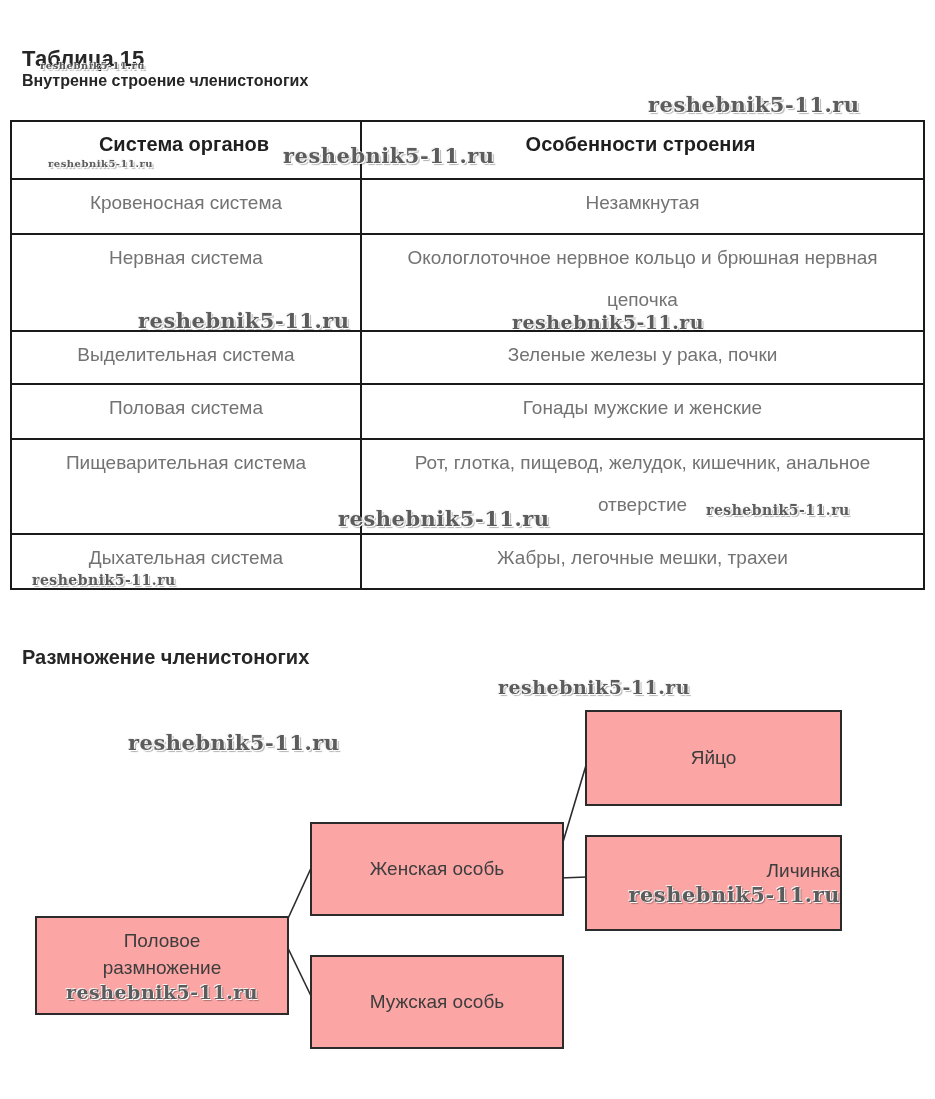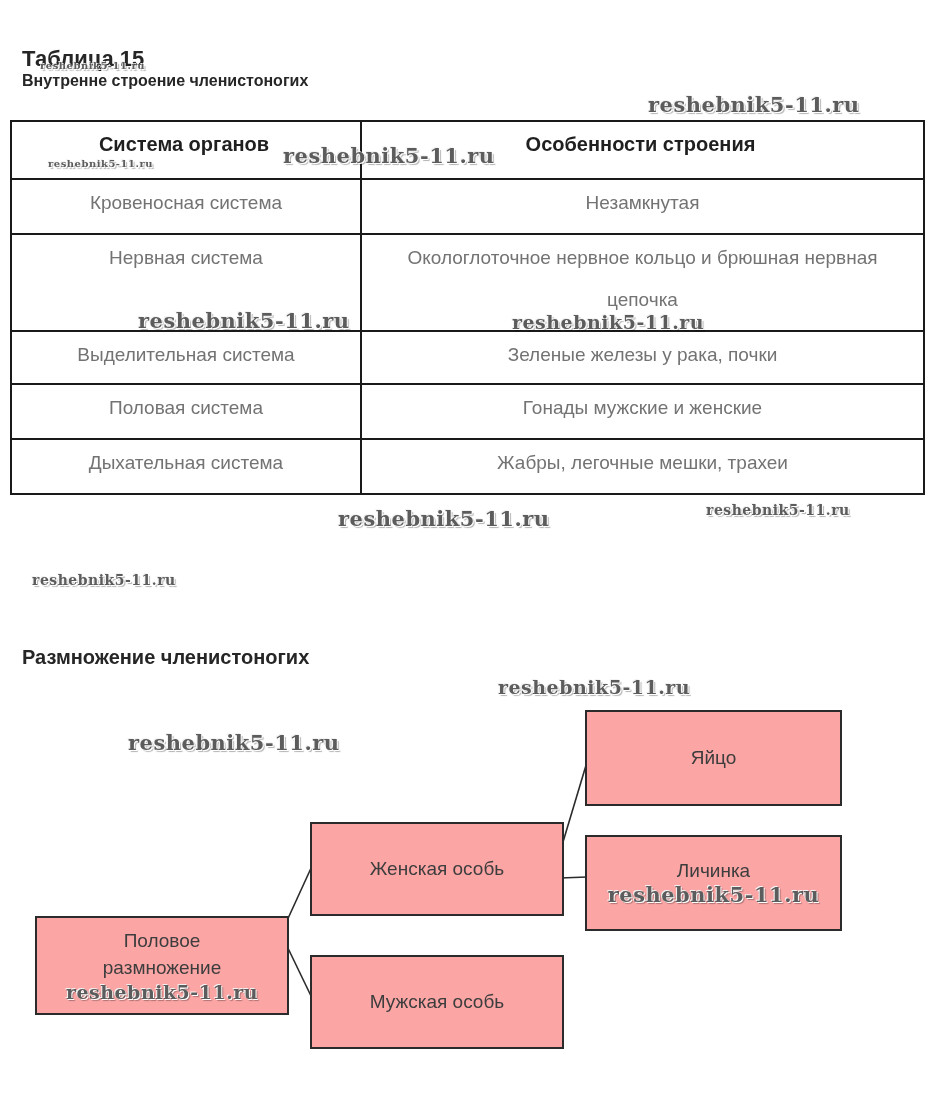--- a/index.html
+++ b/index.html
@@ -87,21 +87,21 @@
     flex-direction: column;
     align-items: center;
     justify-content: center;
     font-size: 19px;
     color: #3d3d3d;
     text-align: center;
     z-index: 2;
   }
   #box-egg    { left: 585px; top: 710px; width: 253px; height: 92px; }
   #box-female { left: 310px; top: 822px; width: 250px; height: 90px; }
-  #box-larva  { left: 585px; top: 835px; width: 253px; height: 92px; }
+  #box-larva  { left: 585px; top: 835px; width: 253px; height: 92px; align-items: flex-end; }
   #box-sexual { left: 35px;  top: 888px; width: 250px; height: 95px; margin-top: 28px; }
   #box-male   { left: 310px; top: 955px; width: 250px; height: 90px; }
   #box-sexual .label { max-width: 150px; line-height: 1.4; }
   .dbox .label { display: block; }
   svg.connectors {
     position: absolute;
     left: 0; top: 0;
     width: 935px; height: 1099px;
     pointer-events: none;
     z-index: 1;
@@ -141,20 +141,26 @@
     <tr style="height:53px">
       <td>Выделительная система</td>
       <td>
             <span class="cellwrap">Зеленые железы у рака, почки</span>
           </td>
     </tr>
     <tr style="height:55px">
       <td>Половая система</td>
       <td>
             <span class="cellwrap">Гонады мужские и женские</span>
+          </td>
+    </tr>
+    <tr style="height:95px">
+      <td>Пищеварительная система</td>
+      <td>
+            <span class="cellwrap">Рот, глотка, пищевод, желудок, кишечник, анальное отверстие</span>
           </td>
     </tr>
     <tr style="height:55px">
       <td>Дыхательная система</td>
       <td>
             <span class="cellwrap">Жабры, легочные мешки, трахеи</span>
           </td>
     </tr>
   </tbody>
     </table>

